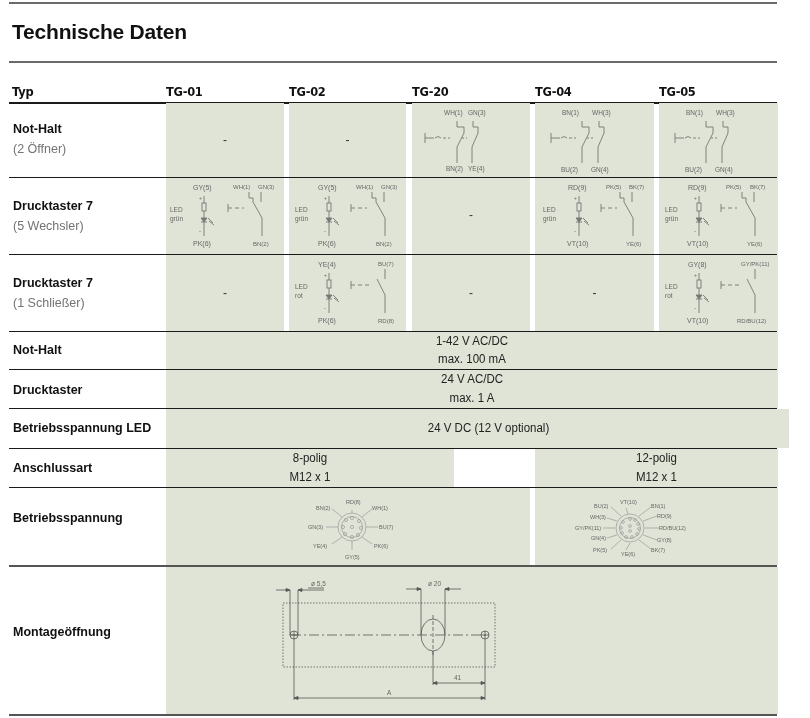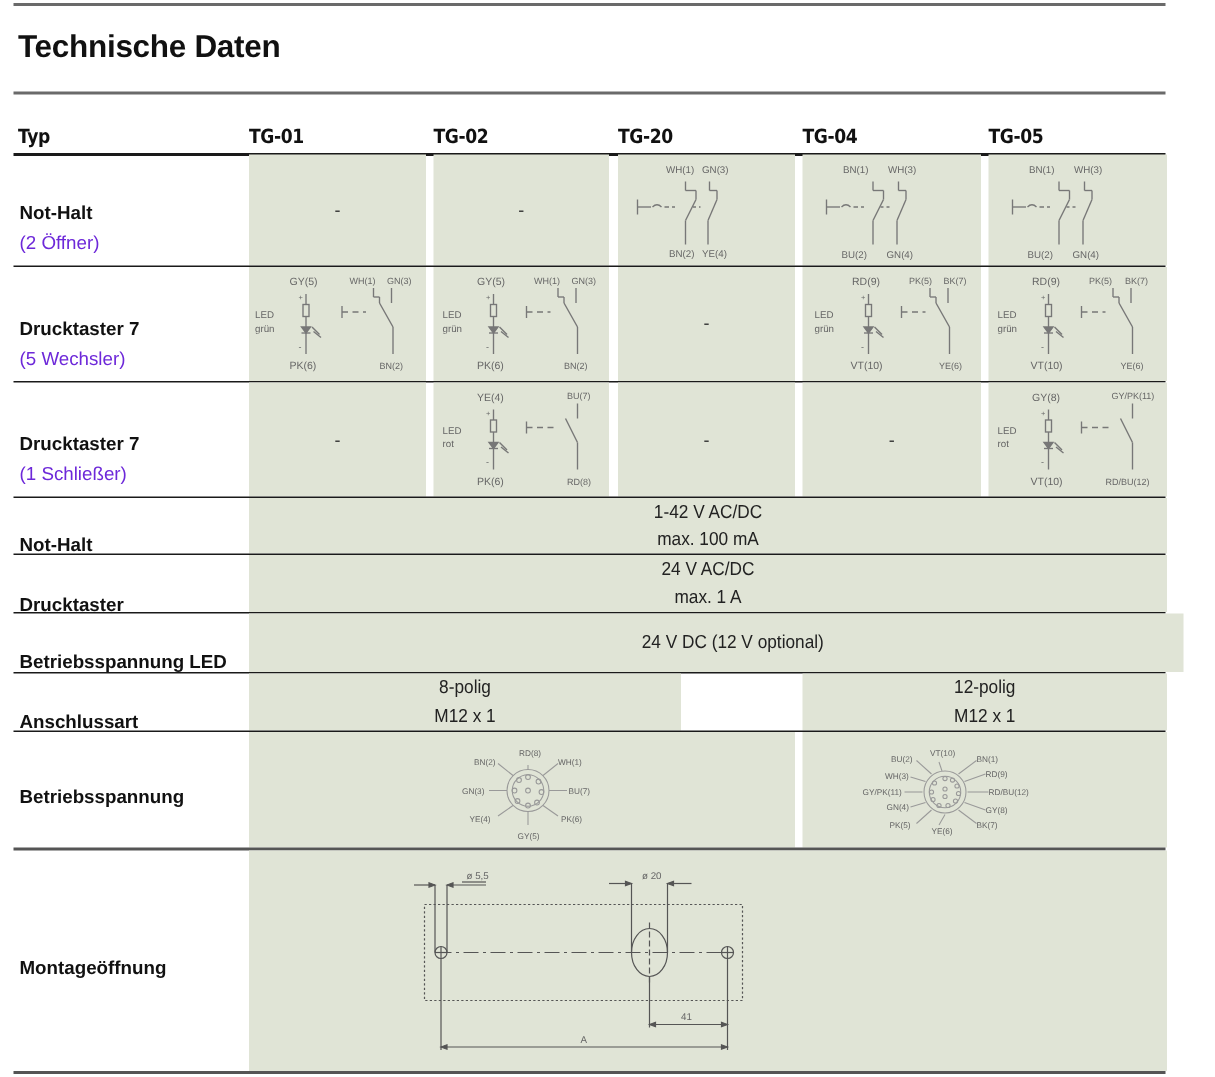--- a/index.html
+++ b/index.html
@@ -6,23 +6,23 @@
   body { width:810px; height:718px; position:relative; overflow:hidden;
          font-family:"Liberation Sans", sans-serif; color:#111; }
   .hr { position:absolute; left:9px; width:768px; height:2px; background:#6a6a6a; }
   .title { position:absolute; left:12px; top:20px; font-size:21px; font-weight:bold;
            font-family:"Liberation Sans", sans-serif; letter-spacing:-0.2px; }
   .hdr { position:absolute; top:84px; font-size:13px; font-weight:bold;
          font-family:"DejaVu Sans", sans-serif; letter-spacing:-0.3px; transform:scaleX(0.88); transform-origin:left; }
   .rowline { position:absolute; left:9px; width:768px; height:1px; background:#1a1a1a; }
   .rowline.thick { height:2px; background:#555; }
   .cell { position:absolute; background:#e0e4d6; }
-  .lbl { position:absolute; left:13px; font-size:12.5px; line-height:20px;margin-top:13px; }
+  .lbl { position:absolute; left:13px; font-size:12.5px; line-height:20px; }
   .lbl b { font-weight:bold; display:block; }
-  .lbl span { display:block; color:#6d28d9; }
+  .lbl span { display:block; color:#737373; }
   .dash { position:absolute; width:100%; text-align:center; font-size:12px; color:#333; }
   .ctext { position:absolute; width:100%; text-align:center; font-size:12.5px; line-height:19px; color:#222;
            transform:scaleX(0.92); }
   svg { position:absolute; left:0; top:0; overflow:visible; }
   svg text { font-family:"Liberation Sans", sans-serif; fill:#666; }
 </style>
 </head>
 <body>
 
 <div class="hr" style="top:2px;"></div>

